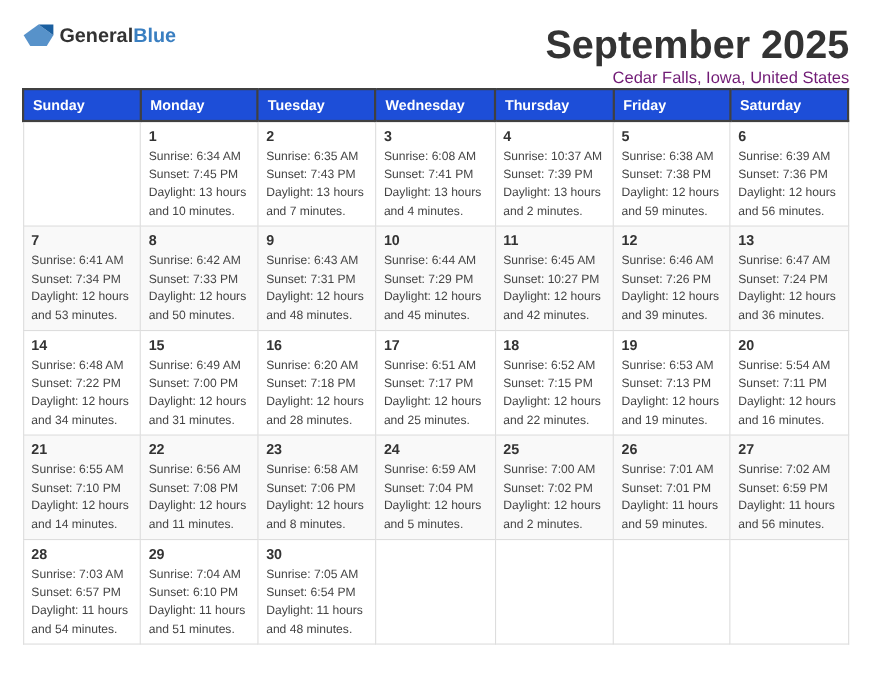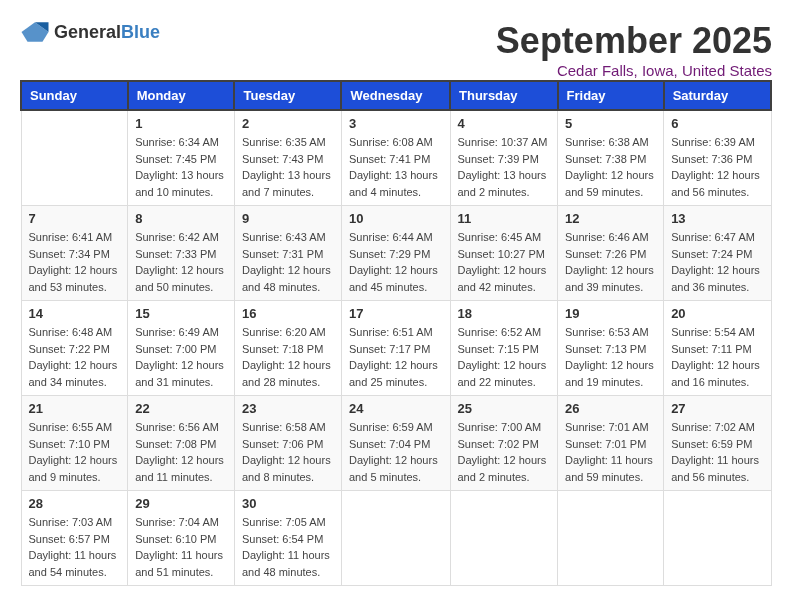--- a/index.html
+++ b/index.html
@@ -288,21 +288,21 @@
           <div>Daylight: 12 hours and 16 minutes.</div>
         </div>
       </td>
       </tr>
       <tr>
         <td>
         <span class="day-num">21</span>
         <div class="day-detail">
           <div>Sunrise: 6:55 AM</div>
           <div>Sunset: 7:10 PM</div>
-          <div>Daylight: 12 hours and 9 minutes.</div>
+          <div>Daylight: 12 hours and 14 minutes.</div>
         </div>
       </td>
         <td>
         <span class="day-num">22</span>
         <div class="day-detail">
           <div>Sunrise: 6:56 AM</div>
           <div>Sunset: 7:08 PM</div>
           <div>Daylight: 12 hours and 11 minutes.</div>
         </div>
       </td>

